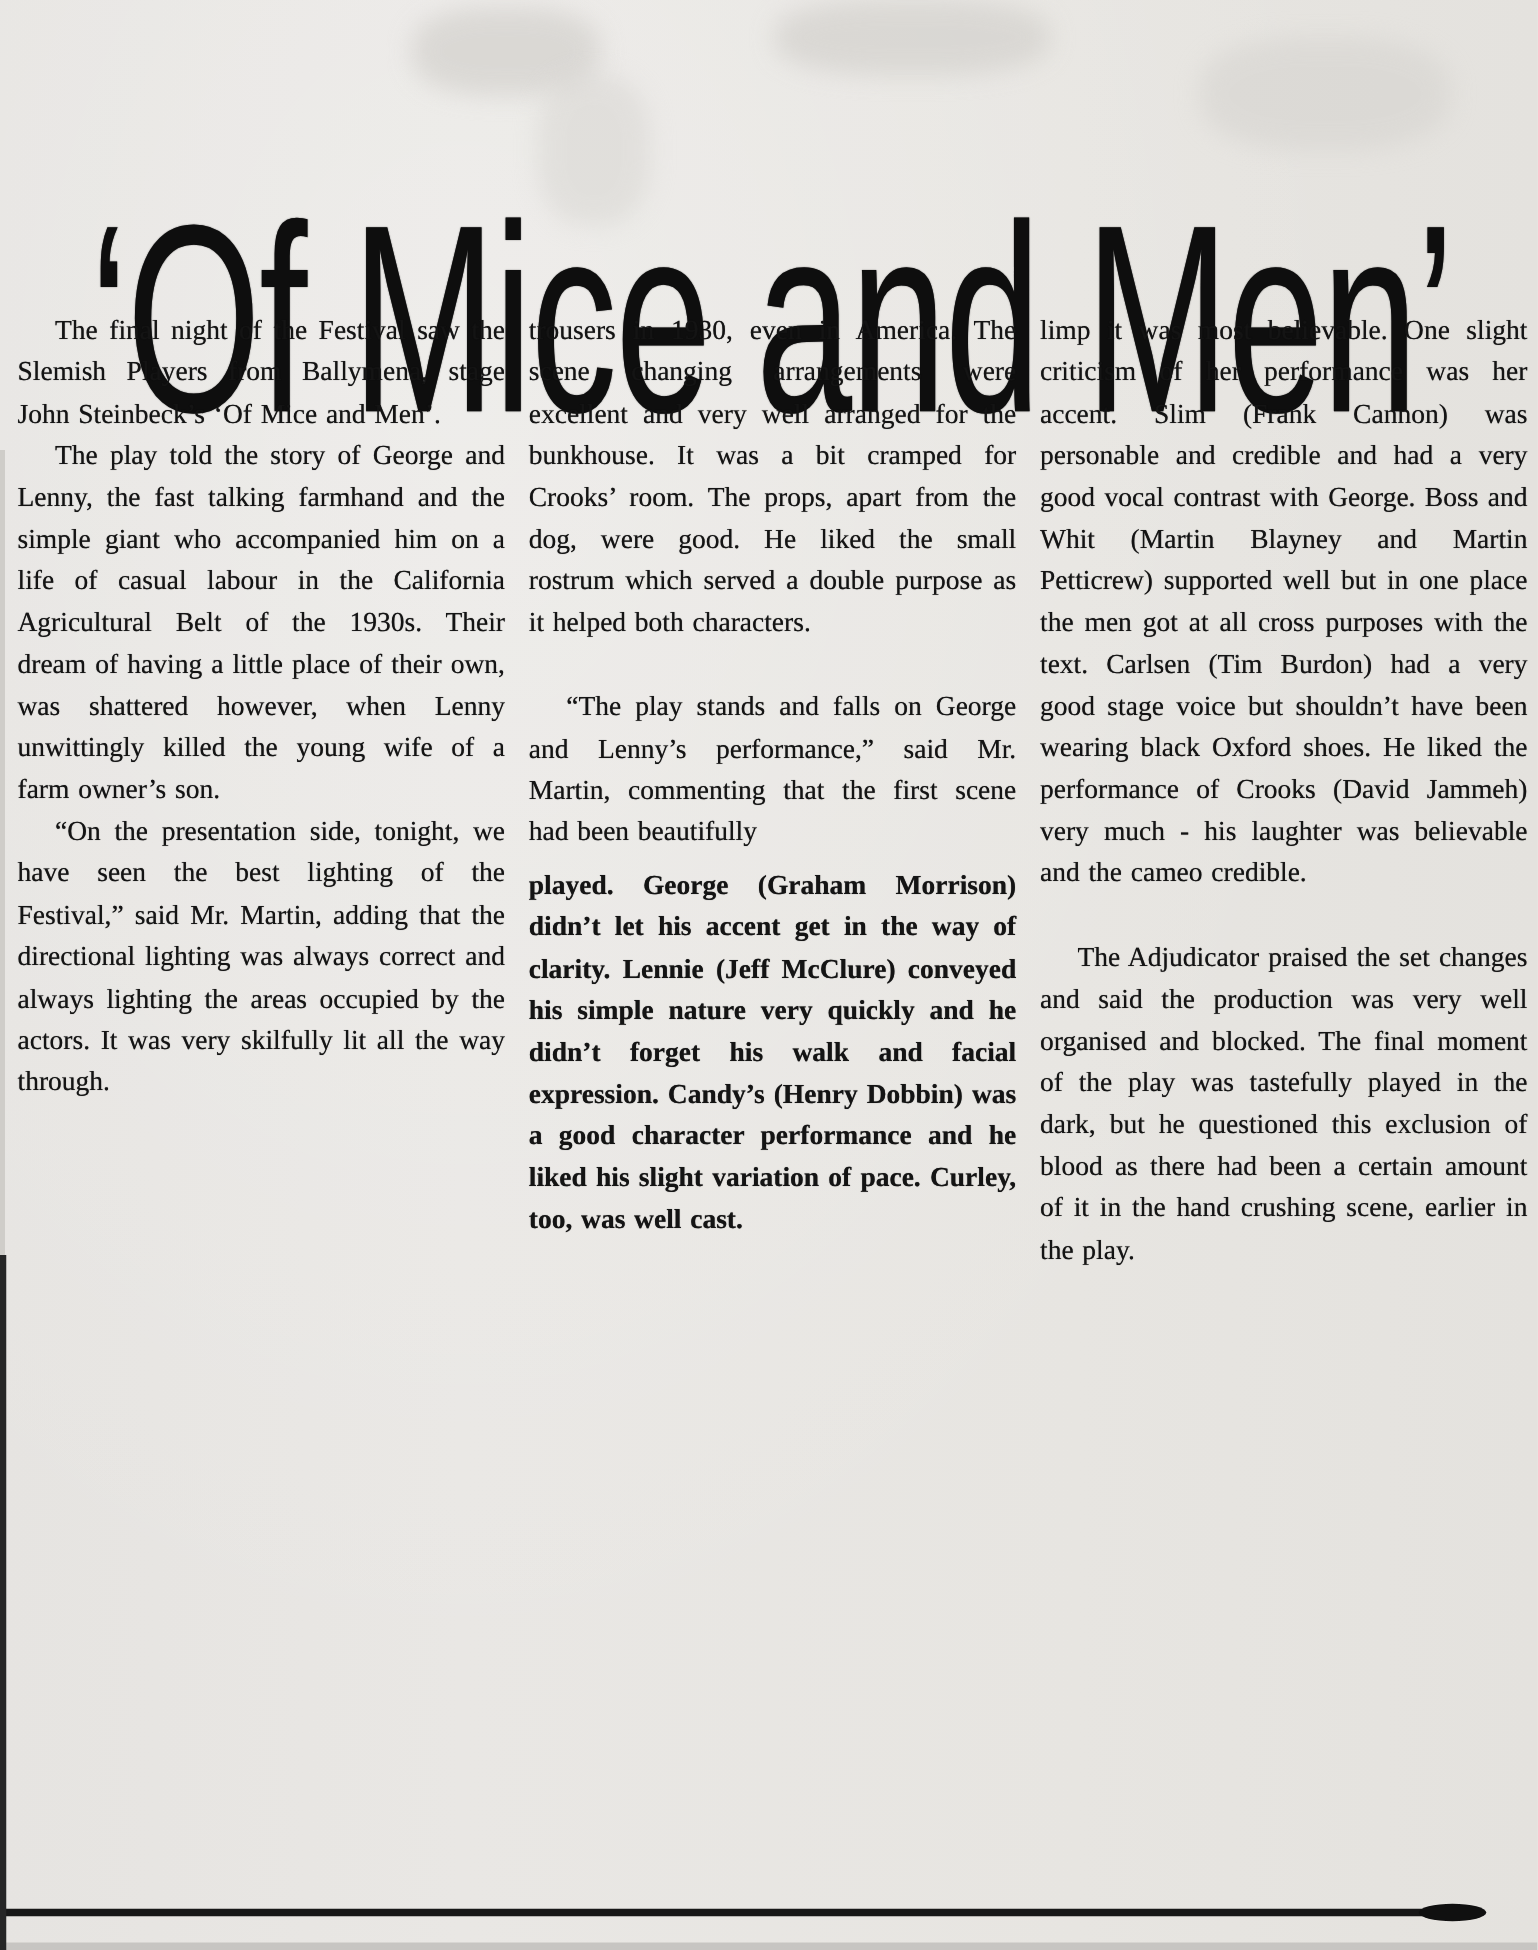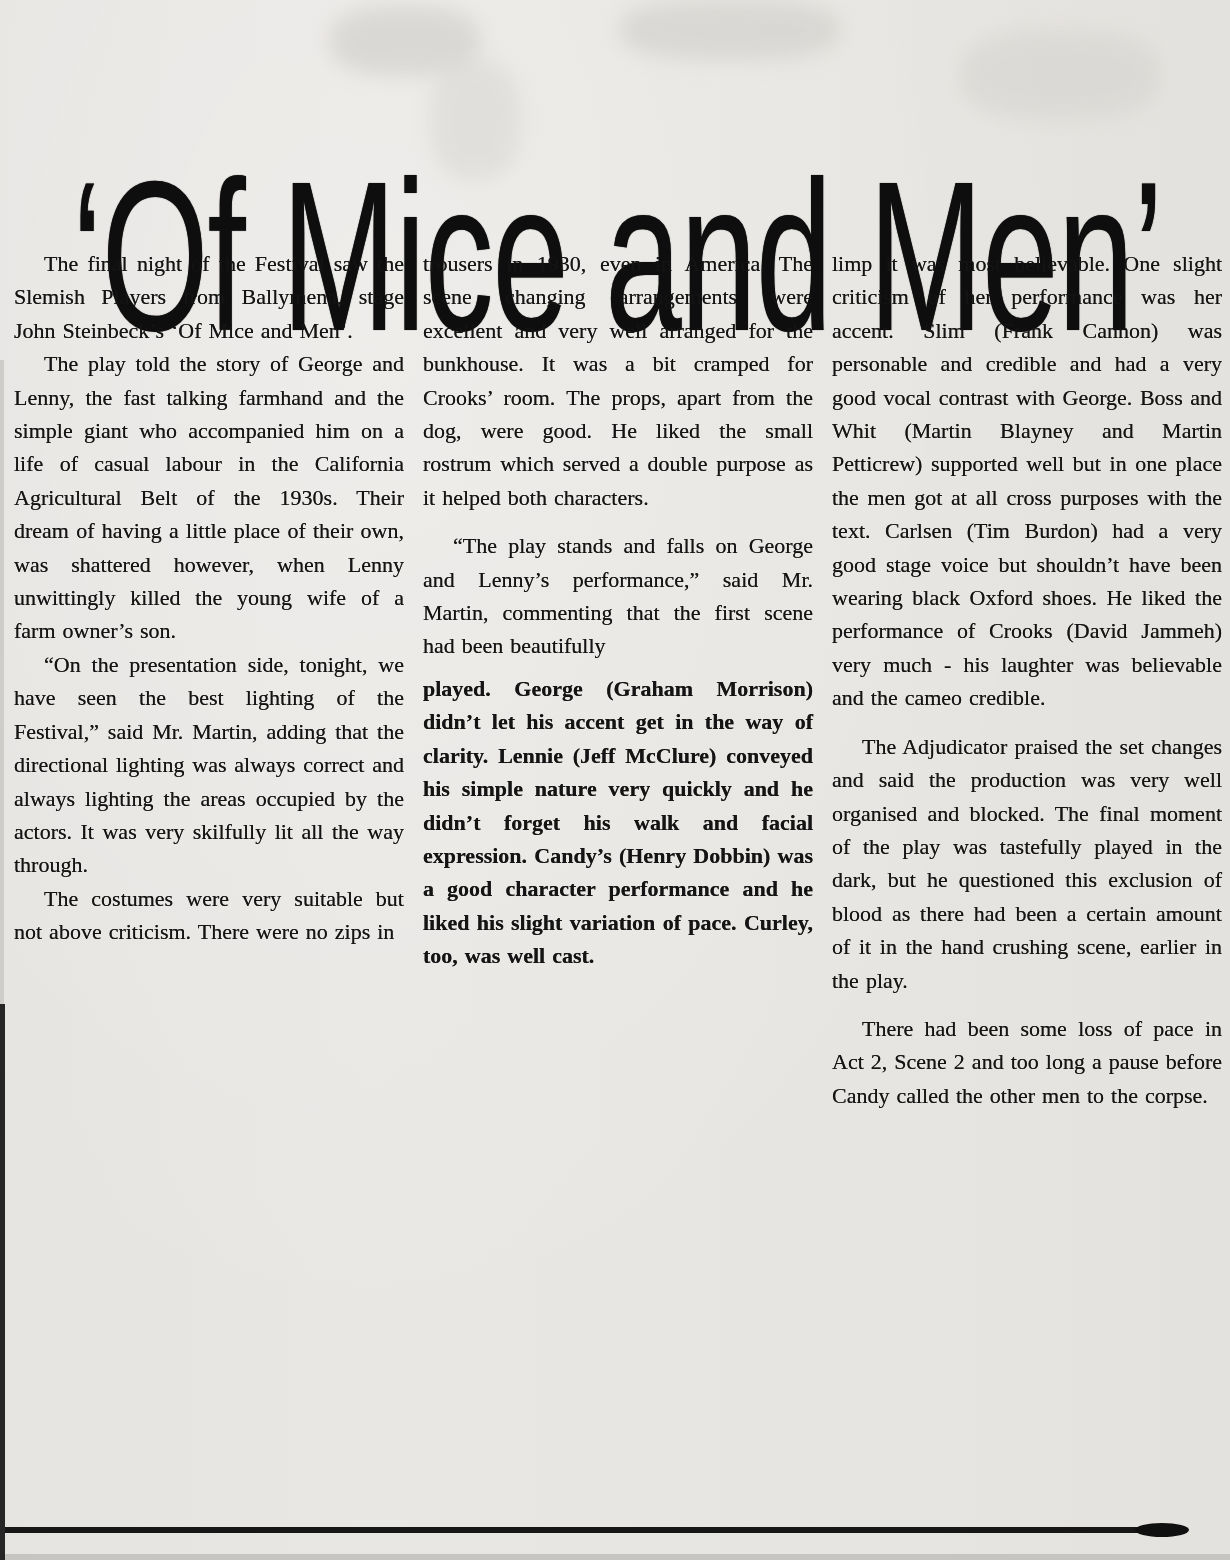--- a/index.html
+++ b/index.html
@@ -51,21 +51,21 @@
     text-align: justify;
     font-size: 22px;
     line-height: 33.4px;
     word-spacing: 1.5px;
     hyphens: auto;
     -webkit-hyphens: auto;
     text-shadow: 0 0 0.6px rgba(20,20,20,0.75);
   }
   .col p { margin: 0; }
   .col p.indent { text-indent: 30px; }
-  .col p.gap-normal { margin-top: 15px; }
+  .col p.gap-normal { margin-top: 34px; }
   .col p.gap-small  { margin-top: 9px; font-weight: bold; }
 
   
   .bottom-rule {
     position: absolute;
     left: 0;
     top: 1527px;
     width: 1185px;
     height: 6px;
     background: #171717;
@@ -125,30 +125,28 @@
 <div class="ghost g3"></div>
 <div class="ghost g4"></div>
 
 <h1 class="headline">‘Of Mice and Men’</h1>
 
 <div class="cols">
   <div class="col">
       <p class="indent">The final night of the Festival saw the Slemish Players from Ballymena, stage John Steinbeck’s ‘Of Mice and Men’.</p>
       <p class="indent">The play told the story of George and Lenny, the fast talking farmhand and the simple giant who accompanied him on a life of casual labour in the California Agricultural Belt of the 1930s.  Their dream of having a little place of their own, was shattered however, when Lenny unwittingly killed the young wife of a farm owner’s son.</p>
       <p class="indent">“On the presentation side, tonight, we have seen the best lighting of the Festival,” said Mr. Martin, adding that the directional lighting was always correct and always lighting the areas occupied by the actors. It was very skilfully lit all the way through.</p>
-      <p class="indent">The costumes were very suitable but not above criticism.  There were no zips in</p>
     </div>
   <div class="col">
       <p>trousers in 1930, even in America. The scene changing arrangements were excellent and very well arranged for the bunkhouse. It was a bit cramped for Crooks’ room. The props, apart from the dog, were good. He liked the small rostrum which served a double purpose as it helped both characters.</p>
       <p class="indent gap-normal">“The play stands and falls on George and Lenny’s performance,” said Mr. Martin, commenting that the first scene had been beautifully</p>
       <p class="gap-small">played. George (Graham Morrison) didn’t let his accent get in the way of clarity. Lennie (Jeff McClure) conveyed his simple nature very quickly and he didn’t forget his walk and facial expression. Candy’s (Henry Dobbin) was a good character performance and he liked his slight variation of pace. Curley, too, was well cast.</p>
     </div>
   <div class="col">
       <p>limp it was most believable. One slight criticism of her performance was her accent. Slim (Frank Cannon) was personable and credible and had a very good vocal contrast with George.  Boss and Whit (Martin Blayney and Martin Petticrew) supported well  but in one place the men got at all cross purposes with the text. Carlsen (Tim Burdon) had a very good stage voice but shouldn’t have been wearing black Oxford shoes. He liked the performance of Crooks (David Jammeh) very much - his laughter was believable and the cameo credible.</p>
       <p class="indent gap-normal">The Adjudicator praised the set changes and said the production was very well organised and blocked. The final moment of the play was tastefully played in the dark, but he questioned this exclusion of blood as there had been a certain amount of it in the hand crushing scene, earlier in the play.</p>
-      <p class="indent gap-normal">There had been some loss of pace in Act 2, Scene 2 and too long a pause before Candy called the other men to the corpse.</p>
     </div>
 </div>
 
 <div class="bottom-rule"></div>
 <div class="bottom-edge-strip"></div>
 <div class="left-edge-faint"></div>
 <div class="left-edge-dark"></div>
 
 </body></html>

